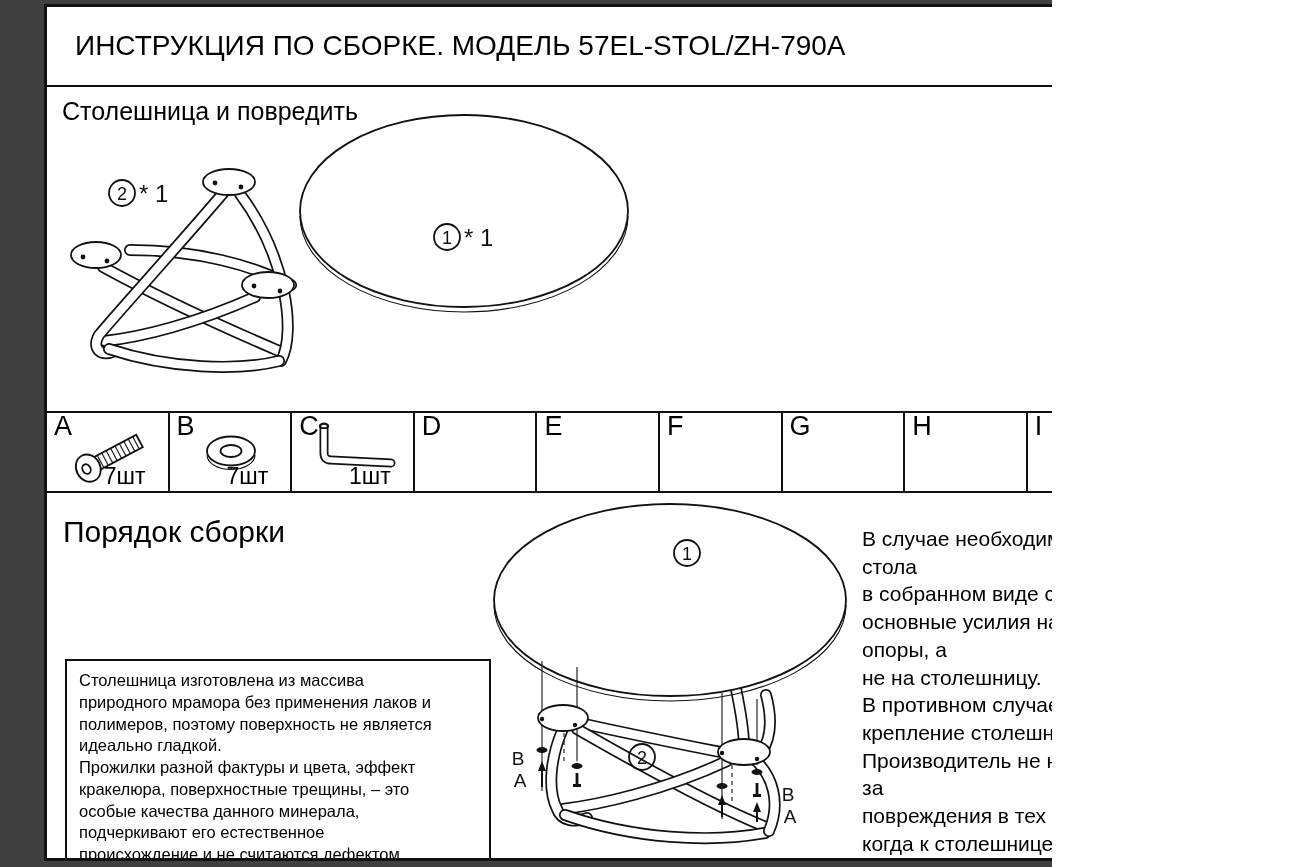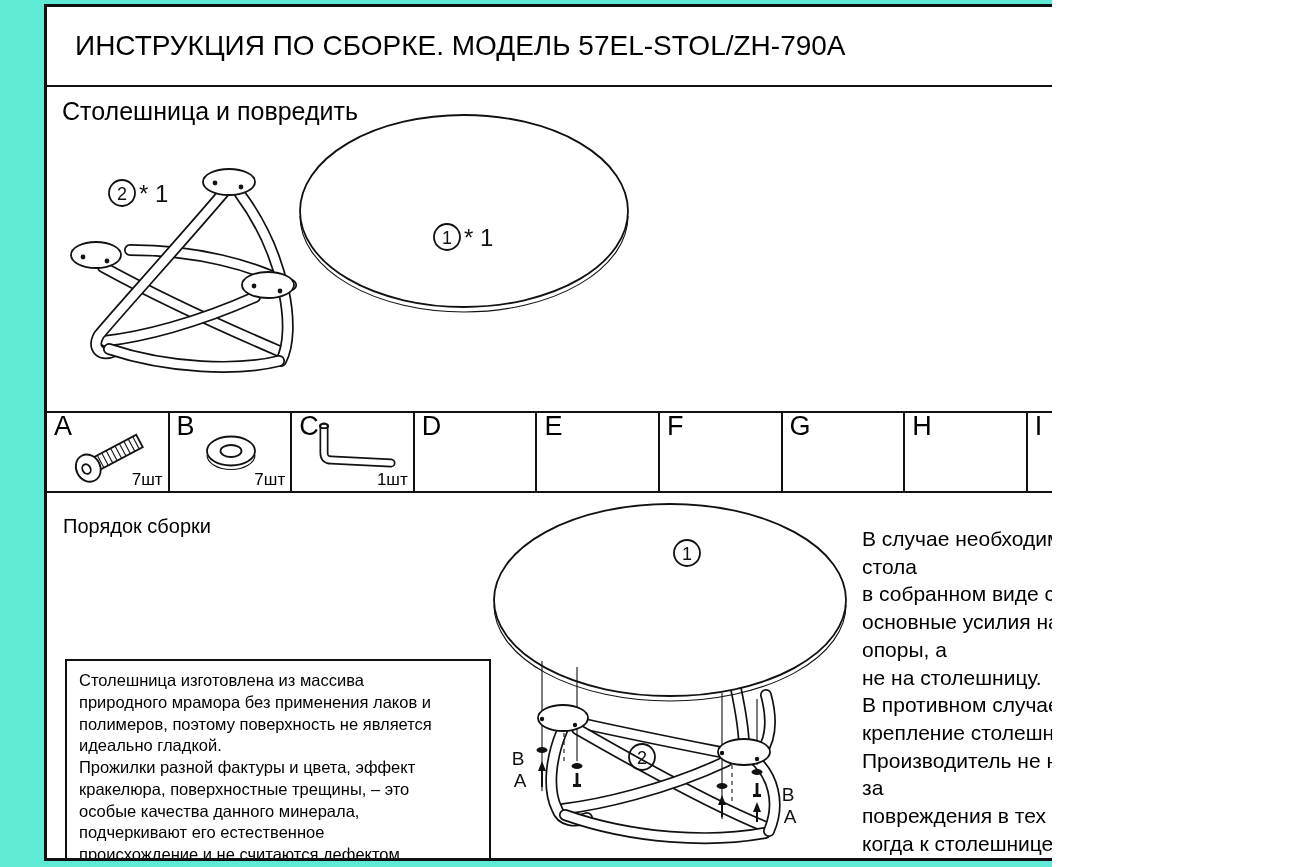--- a/index.html
+++ b/index.html
@@ -1,34 +1,34 @@
 <!DOCTYPE html>
 <html><head>
 <meta charset="utf-8">
 <style>
   html,body{margin:0;padding:0;background:#fff;}
-  .canvas{position:relative;width:1052px;height:867px;background:#5eead4;color:#000;
+  .canvas{position:relative;width:1052px;height:867px;background:#404040;color:#000;
           font-family:"Liberation Sans",sans-serif;overflow:hidden;}
   .frame{position:absolute;left:44px;top:4px;width:1232px;height:857px;
          border:3px solid #111;box-sizing:border-box;display:flex;flex-direction:column;background:#fff;}
   .title-row{height:80px;border-bottom:2px solid #111;box-sizing:border-box;
              display:flex;align-items:center;padding-left:28px;font-size:28px;}
   .panels-row{height:326px;box-sizing:border-box;display:flex;border-bottom:2px solid #111;}
   .panel{position:relative;box-sizing:border-box;overflow:hidden;}
   .panel-left{width:616px;border-right:2px solid #111;}
   .panel-right{flex:1;}
   .panel-heading{position:absolute;top:10px;left:15px;font-size:25px;z-index:3;}
   .drawing{position:absolute;left:0;top:0;}
   .parts-row{height:80px;border-bottom:2px solid #111;box-sizing:border-box;display:flex;}
   .part-cell{width:122.6px;position:relative;border-right:2px solid #111;box-sizing:border-box;}
   .part-cell:last-child{border-right:none;}
   .part-letter{position:absolute;top:-2px;left:7px;font-size:27px;}
-  .part-count{position:absolute;right:5px;bottom:1px;font-size:17px;}
+  .part-count{position:absolute;right:22px;bottom:1px;font-size:23px;}
   .bottom-section{position:relative;flex:1;overflow:hidden;}
-  .bottom-heading{position:absolute;left:16px;top:22px;font-size:20px;}
+  .bottom-heading{position:absolute;left:16px;top:22px;font-size:30px;}
   .note-box{position:absolute;left:18px;top:134px;width:426px;height:219px;border:2px solid #111;
             box-sizing:border-box;padding:9px 12px;font-size:16.5px;line-height:1.32;white-space:pre-line;margin-top:32px;}
   .note-right{position:absolute;left:815px;top:32px;width:412px;font-size:21px;
               line-height:1.32;white-space:pre-line;}
   .ln{stroke:#111;stroke-width:1.8;fill:none;}
   .lnw{stroke:#111;stroke-width:1.8;fill:#fff;}
   .thin{stroke:#111;stroke-width:1.1;fill:none;}
   .dash{stroke:#111;stroke-width:1.1;fill:none;stroke-dasharray:4 4;}
   .tubeO{stroke:#111;stroke-width:12;fill:none;stroke-linecap:round;}
   .tubeI{stroke:#fff;stroke-width:8.6;fill:none;stroke-linecap:round;}

